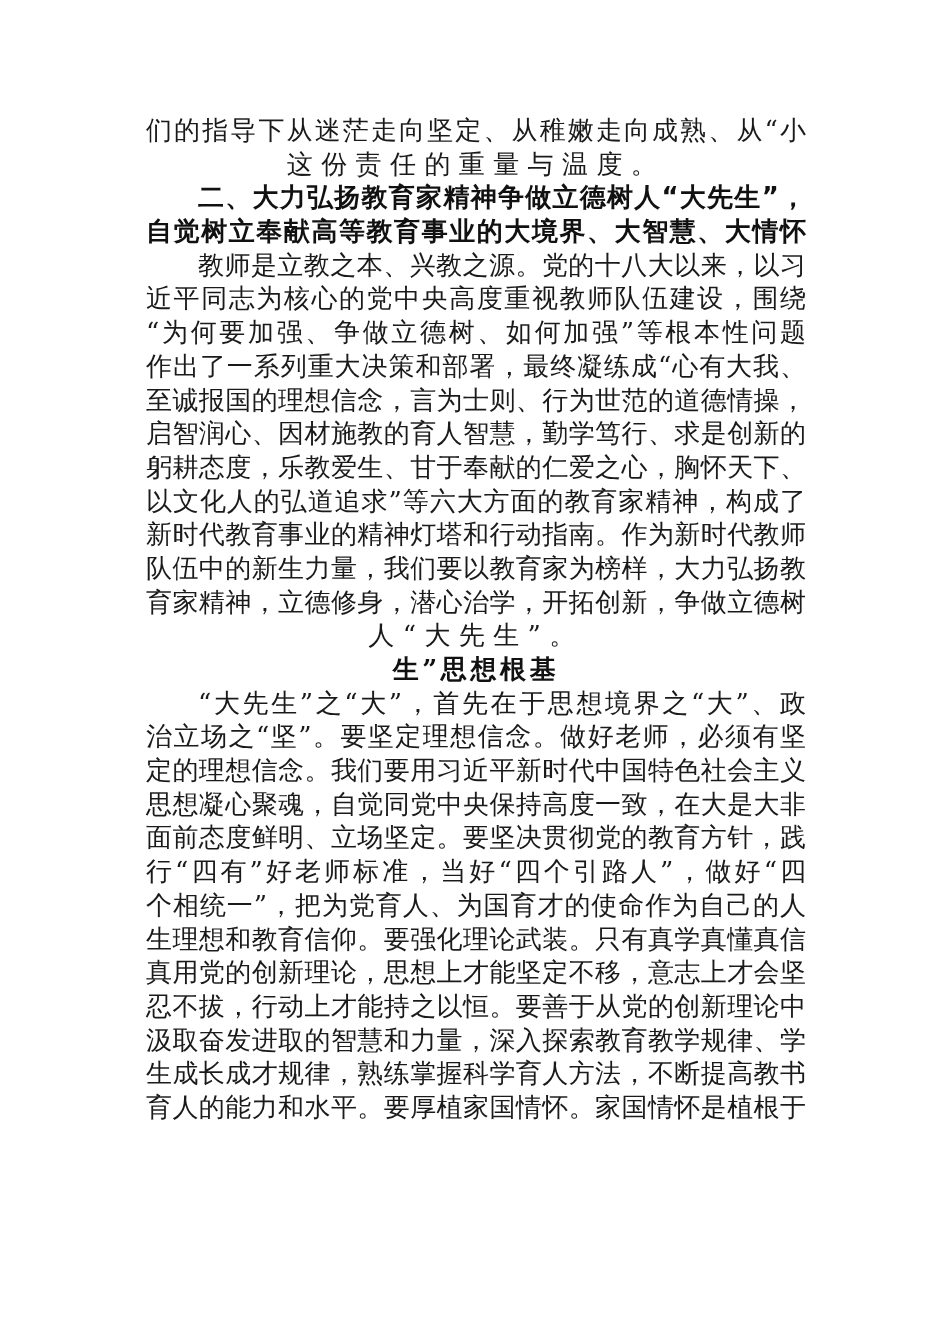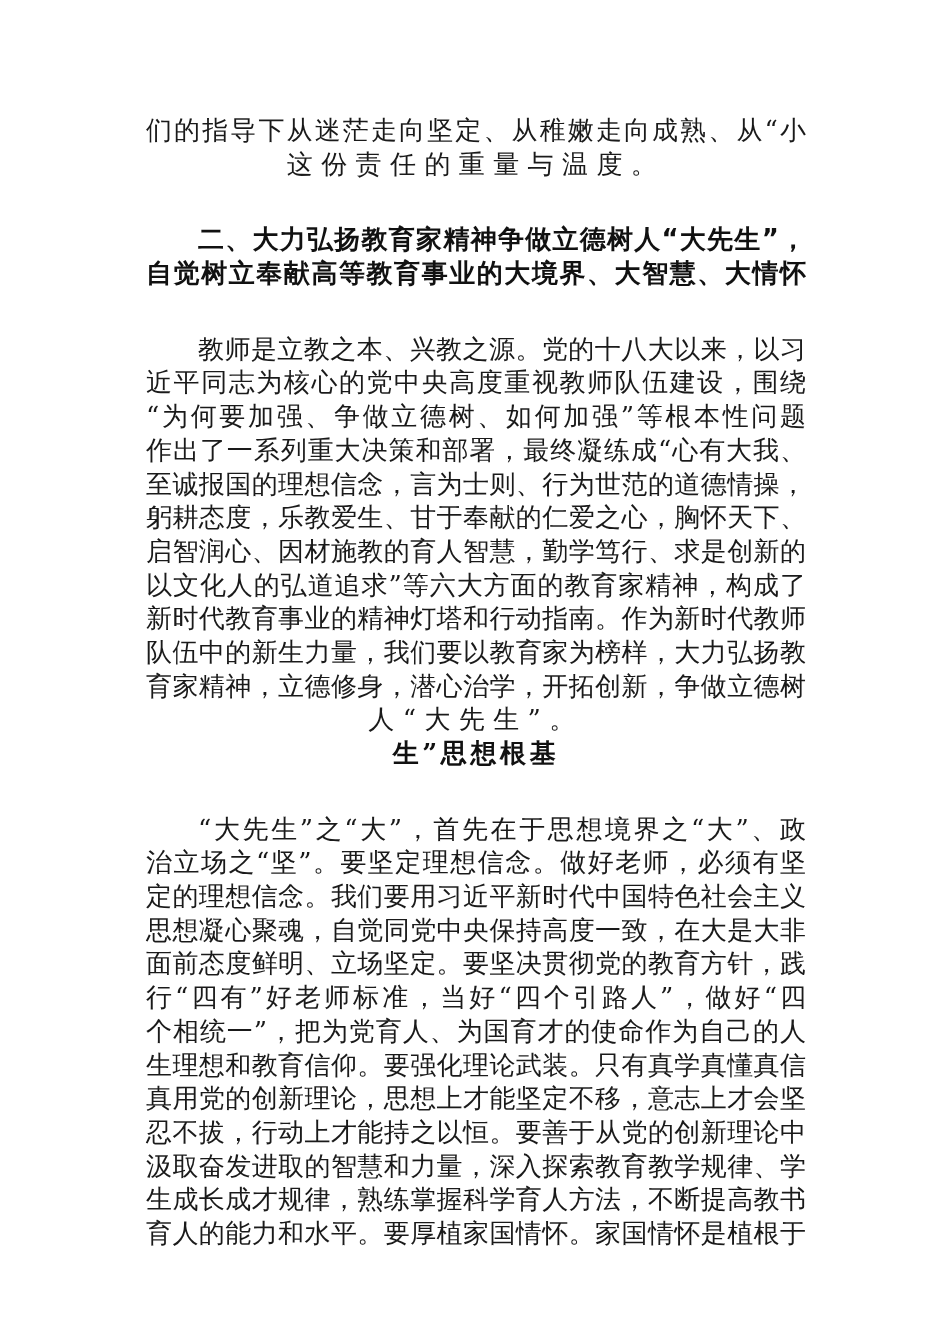--- a/index.html
+++ b/index.html
@@ -14,38 +14,38 @@
   }
   .head {
     font-family:"DejaVu Sans", "Liberation Sans", sans-serif;
     font-weight:bold; letter-spacing:1.2px; color:#111;
     font-size:26px;
   }
   .head2 {
     font-family:"DejaVu Serif", "Liberation Serif", serif;
     font-weight:bold; letter-spacing:3.6px; color:#111;
   }
-  .indent { padding-left:52px;margin-top:42px; }
+  .indent { padding-left:52px; }
   .j { text-align:justify; text-align-last:justify; letter-spacing:0; }
 </style>
 </head>
 <body>
 
 <div class="page" id="page">
     <div class="line j">们的指导下从迷茫走向坚定、从稚嫩走向成熟、从“小</div>
     <div class="line">这份责任的重量与温度。</div>
     <div class="line head indent j">二、大力弘扬教育家精神争做立德树人“大先生”，</div>
     <div class="line head j">自觉树立奉献高等教育事业的大境界、大智慧、大情怀</div>
     <div class="line indent j">教师是立教之本、兴教之源。党的十八大以来，以习</div>
     <div class="line j">近平同志为核心的党中央高度重视教师队伍建设，围绕</div>
     <div class="line j">“为何要加强、争做立德树、如何加强”等根本性问题</div>
     <div class="line j">作出了一系列重大决策和部署，最终凝练成“心有大我、</div>
     <div class="line j">至诚报国的理想信念，言为士则、行为世范的道德情操，</div>
+    <div class="line j">启智润心、因材施教的育人智慧，勤学笃行、求是创新的</div>
     <div class="line j">躬耕态度，乐教爱生、甘于奉献的仁爱之心，胸怀天下、</div>
-    <div class="line j">启智润心、因材施教的育人智慧，勤学笃行、求是创新的</div>
     <div class="line j">以文化人的弘道追求”等六大方面的教育家精神，构成了</div>
     <div class="line j">新时代教育事业的精神灯塔和行动指南。作为新时代教师</div>
     <div class="line j">队伍中的新生力量，我们要以教育家为榜样，大力弘扬教</div>
     <div class="line j">育家精神，立德修身，潜心治学，开拓创新，争做立德树</div>
     <div class="line">人“大先生”。</div>
     <div class="line head2">生”思想根基</div>
     <div class="line indent j">“大先生”之“大”，首先在于思想境界之“大”、政</div>
     <div class="line j">治立场之“坚”。要坚定理想信念。做好老师，必须有坚</div>
     <div class="line j">定的理想信念。我们要用习近平新时代中国特色社会主义</div>
     <div class="line j">思想凝心聚魂，自觉同党中央保持高度一致，在大是大非</div>

